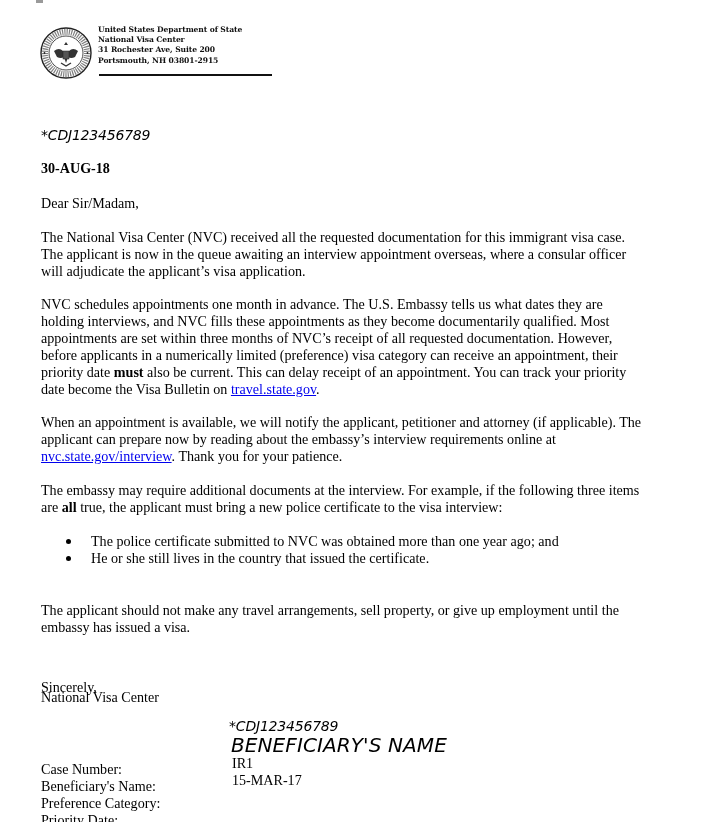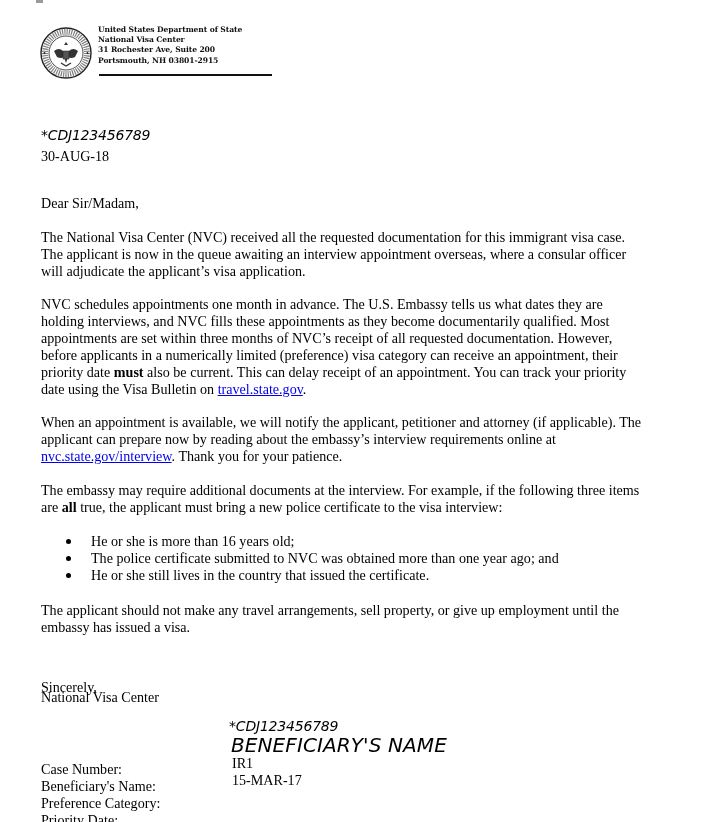--- a/index.html
+++ b/index.html
@@ -67,21 +67,21 @@
       left: 41px;
       font-size: 14.1px;
       line-height: 17px;
       white-space: nowrap;
     }
     .case-top {
       top: 127px;
       font-size: 14px;
       letter-spacing: -0.2px;
     }
-    .date { top: 148px; }
+    .date { top: 160px; font-weight: bold; }
     .salutation { top: 195px; }
     .p1 { top: 229px; }
     .p2 { top: 296px; }
     .p3 { top: 414px; }
     .p4 { top: 482px; }
     .bullets {
       position: absolute;
       left: 66px;
       top: 533px;
       font-size: 14.1px;
@@ -177,36 +177,35 @@
   <span class="line">The applicant is now in the queue awaiting an interview appointment overseas, where a consular officer</span>
   <span class="line">will adjudicate the applicant’s visa application.</span>
 </div>
 
 <div class="block p2">
   <span class="line">NVC schedules appointments one month in advance.  The U.S. Embassy tells us what dates they are</span>
   <span class="line">holding interviews, and NVC fills these appointments as they become documentarily qualified.  Most</span>
   <span class="line">appointments are set within three months of NVC’s receipt of all requested documentation.  However,</span>
   <span class="line">before applicants in a numerically limited (preference) visa category can receive an appointment, their</span>
   <span class="line"><span>priority date </span><b>must</b><span> also be current.  This can delay receipt of an appointment.  You can track your priority</span></span>
-  <span class="line"><span>date using the Visa Bulletin on </span><a class="link">travel.state.gov</a><span>.</span></span>
+  <span class="line"><span>date become the Visa Bulletin on </span><a class="link">travel.state.gov</a><span>.</span></span>
 </div>
 
 <div class="block p3">
   <span class="line">When an appointment is available, we will notify the applicant, petitioner and attorney (if applicable).  The</span>
   <span class="line">applicant can prepare now by reading about the embassy’s interview requirements online at</span>
   <span class="line"><a class="link">nvc.state.gov/interview</a><span>. Thank you for your patience.</span></span>
 </div>
 
 <div class="block p4">
   <span class="line">The embassy may require additional documents at the interview.  For example, if the following three items</span>
   <span class="line"><span>are </span><b>all</b><span> true, the applicant must bring a new police certificate to the visa interview:</span></span>
 </div>
 
 <ul class="bullets">
-  <li><span class="dot"></span><span>He or she is more than 16 years old;</span></li>
   <li><span class="dot"></span><span>The police certificate submitted to NVC was obtained more than one year ago; and</span></li>
   <li><span class="dot"></span><span>He or she still lives in the country that issued the certificate.</span></li>
 </ul>
 
 <div class="block p5">
   <span class="line">The applicant should not make any travel arrangements, sell property, or give up employment until the</span>
   <span class="line">embassy has issued a visa.</span>
 </div>
 
 <div class="block closing">Sincerely,</div>

